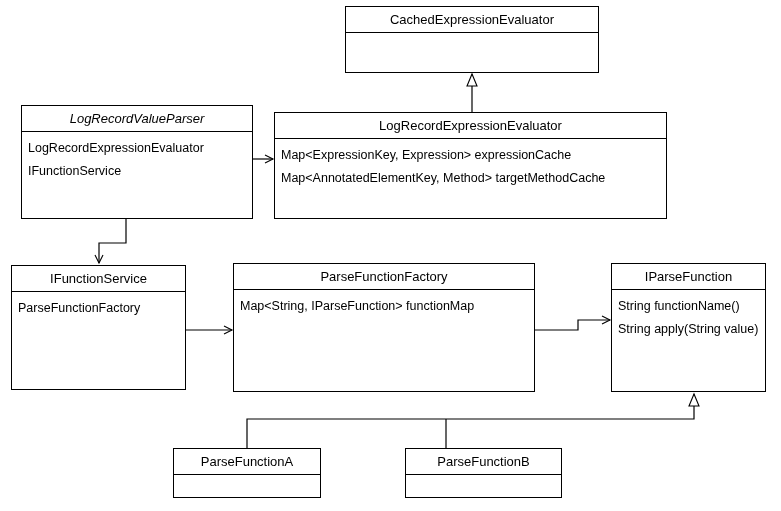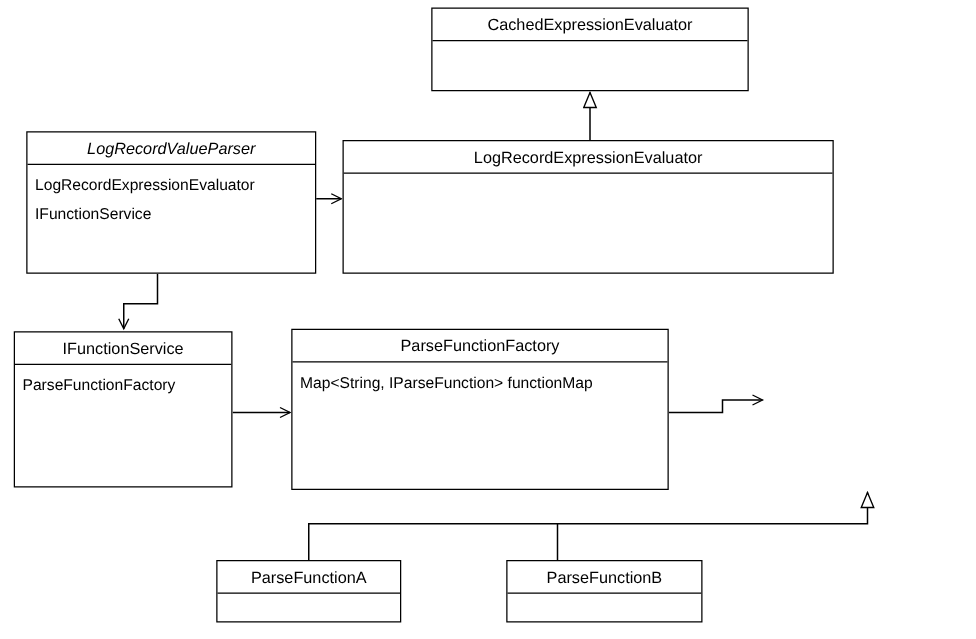--- a/index.html
+++ b/index.html
@@ -119,36 +119,47 @@
   <div class="uml-class" style="left:21px; top:105px; width:232px; height:114px;">
     <div class="uml-title abstract">LogRecordValueParser</div>
     <div class="uml-body">
       <div class="uml-attr">LogRecordExpressionEvaluator</div>
       <div class="uml-attr">IFunctionService</div>
     </div>
   </div>
 
   <div class="uml-class" style="left:274px; top:112px; width:393px; height:107px;">
     <div class="uml-title">LogRecordExpressionEvaluator</div>
+    <div class="uml-body">
+      <div class="uml-attr">Map&lt;ExpressionKey, Expression&gt; expressionCache</div>
+      <div class="uml-attr">Map&lt;AnnotatedElementKey, Method&gt; targetMethodCache</div>
+    </div>
   </div>
 
   <div class="uml-class" style="left:11px; top:265px; width:175px; height:125px;">
     <div class="uml-title">IFunctionService</div>
     <div class="uml-body">
       <div class="uml-attr">ParseFunctionFactory</div>
     </div>
   </div>
 
   <div class="uml-class" style="left:233px; top:263px; width:302px; height:129px;">
     <div class="uml-title">ParseFunctionFactory</div>
     <div class="uml-body">
       <div class="uml-attr">Map&lt;String, IParseFunction&gt; functionMap</div>
     </div>
   </div>
 
+  <div class="uml-class" style="left:611px; top:263px; width:155px; height:129px;">
+    <div class="uml-title">IParseFunction</div>
+    <div class="uml-body">
+      <div class="uml-attr">String functionName()</div>
+      <div class="uml-attr">String apply(String value)</div>
+    </div>
+  </div>
 
   <div class="uml-class" style="left:173px; top:448px; width:148px; height:50px;">
     <div class="uml-title">ParseFunctionA</div>
     <div class="uml-body"></div>
   </div>
 
   <div class="uml-class" style="left:368px; top:448px; width:157px; height:50px;margin-left:37px;">
     <div class="uml-title">ParseFunctionB</div>
     <div class="uml-body"></div>
   </div>

